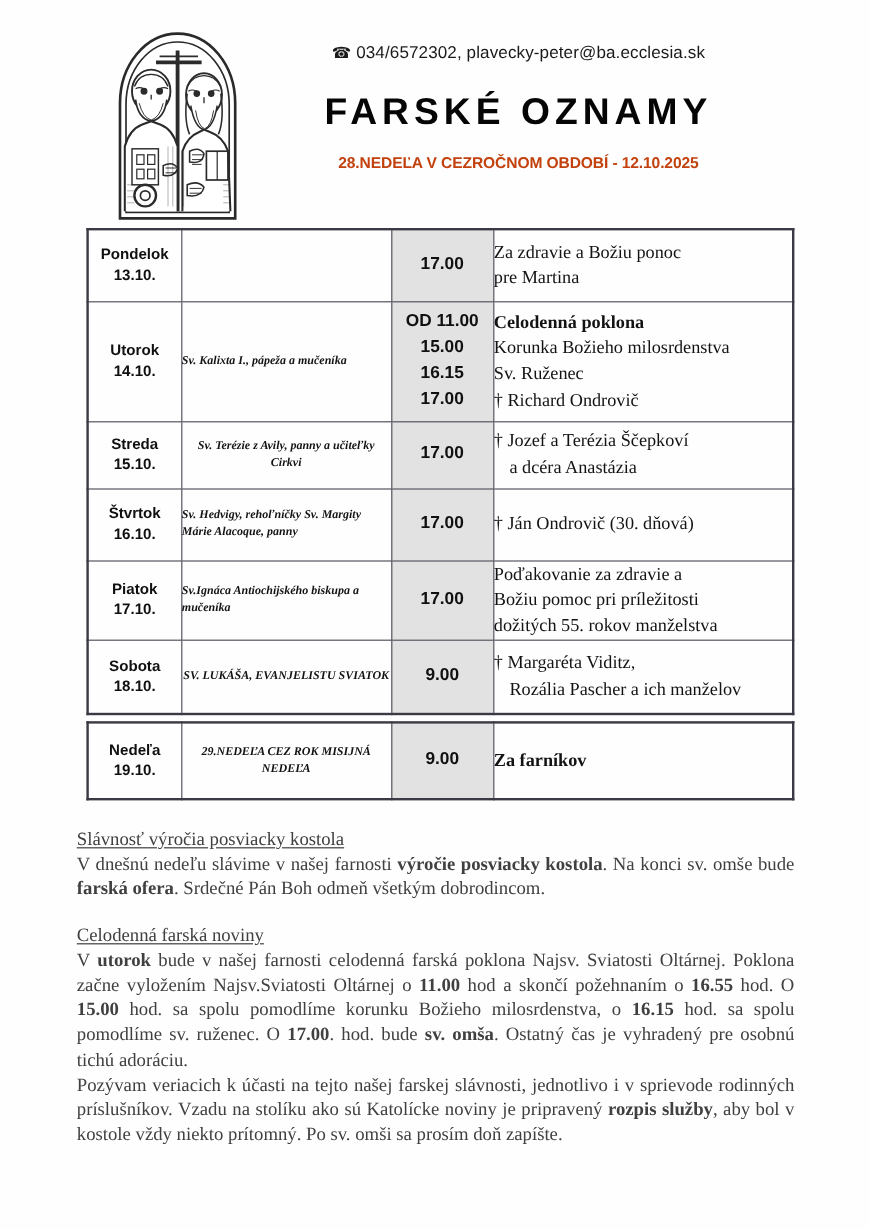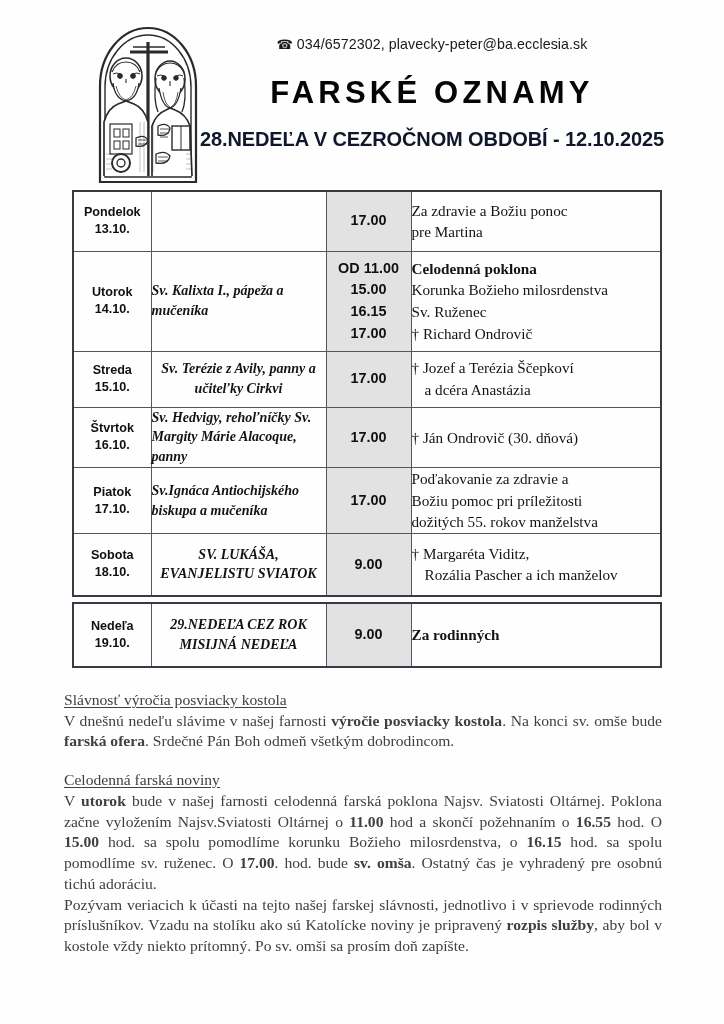--- a/index.html
+++ b/index.html
@@ -63,23 +63,23 @@
     font-size: 31px;
     letter-spacing: 4.2px;
     color: #050505;
   }
   .sub-title {
     margin-top: 17px;
     margin-left: 140px;
     text-align: center;
     font-family: "Liberation Sans", "DejaVu Sans", sans-serif;
     font-weight: bold;
-    font-size: 20px;
+    font-size: 13px;
     letter-spacing: -0.1px;
-    color: #0f172a;
+    color: #c2410c;
     white-space: nowrap;
   }
 
   
   .sched-wrap {
     position: absolute;
     left: 72px;
     top: 190px;
     width: 562px;
   }
@@ -108,21 +108,21 @@
     font-weight: bold;
     font-size: 12.6px;
     line-height: 1.35;
     padding: 6px 2px;
     color: #101010;
   }
   .cell-saint {
     font-family: "Liberation Serif", "DejaVu Serif", serif;
     font-style: italic;
     font-weight: bold;
-    font-size: 14px;
+    font-size: 10px;
     line-height: 1.42;
     padding: 7px 8px 7px 10px;
     color: #131313;
   }
   .cell-saint.ctr { text-align: center; }
   .cell-time {
     background: #e2e2e2;
     text-align: center;
     font-family: "Liberation Sans", "DejaVu Sans", sans-serif;
     font-weight: bold;
@@ -406,21 +406,21 @@
             <span>19.10.</span>
           </td>
           <td class="cell-saint ctr">
             <span class="i-row">29.NEDEĽA CEZ ROK</span>
             <span class="i-row">MISIJNÁ NEDEĽA</span>
           </td>
           <td class="cell-time">
             <span class="t-row">9.00</span>
           </td>
           <td class="cell-int bold-all">
-            <span class="i-row b">Za rodinných</span>
+            <span class="i-row b">Za farníkov</span>
           </td>
         </tr>
       </tbody>
     </table>
   </div>
 
   <div class="body-text">
 
     <p class="sec-head">Slávnosť výročia posviacky kostola</p>
     <p class="para"><span>V dnešnú nedeľu slávime  v našej farnosti </span><b>výročie posviacky kostola</b><span>.  Na konci sv. omše bude </span><b>farská ofera</b><span>. Srdečné Pán Boh odmeň všetkým dobrodincom.</span></p>

